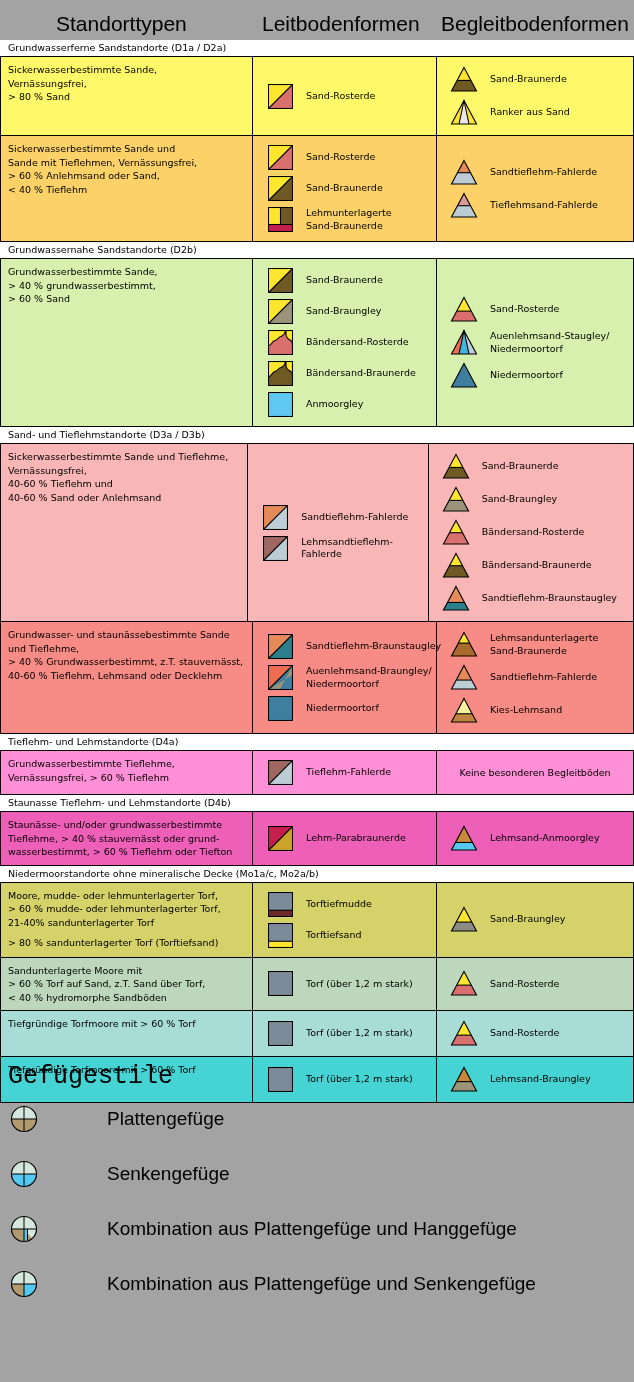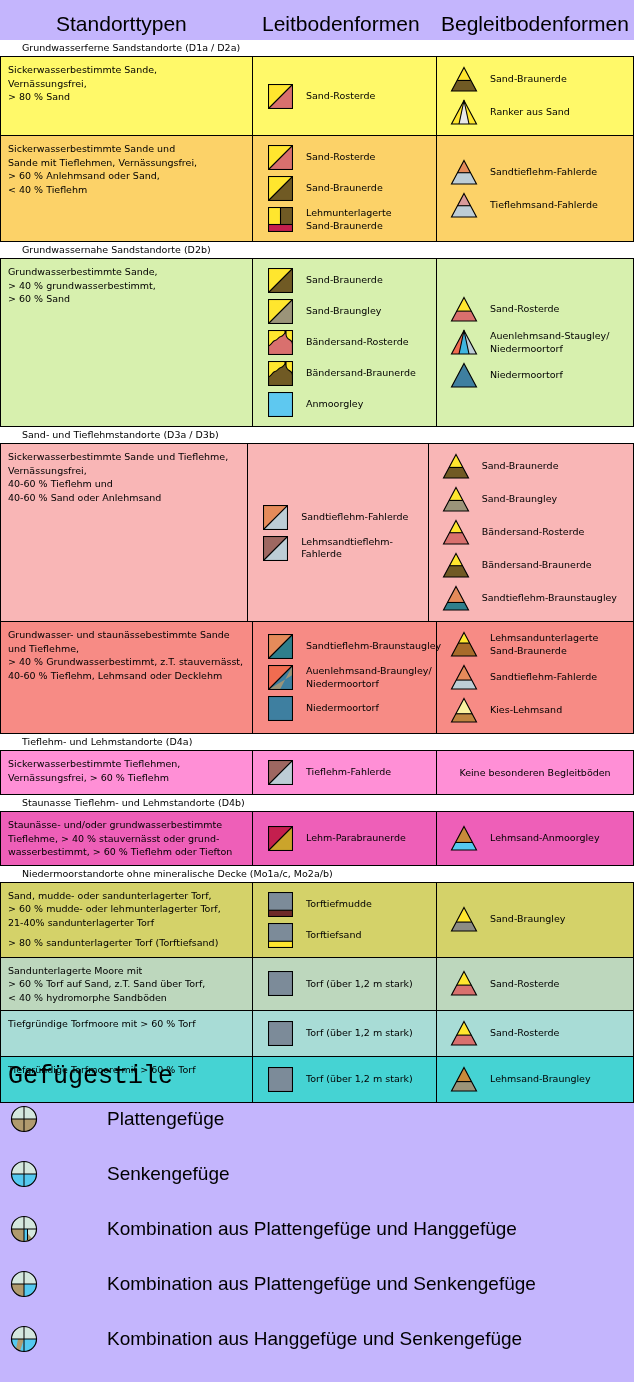--- a/index.html
+++ b/index.html
@@ -5,21 +5,21 @@
   * { box-sizing: border-box; }
   html, body {
     margin: 0; padding: 0;
     background: #ffffff;
     font-family: "DejaVu Sans", sans-serif;
   }
   .page {
     position: relative;
     width: 634px;
     height: 1382px;
-    background: #c4b5fd;
+    background: #a3a3a3;
     overflow: hidden;
   }
 
   
   .headers {
     position: absolute;
     left: 0; top: 12px;
     width: 634px;
     height: 30px;
   }
@@ -39,21 +39,21 @@
   .table {
     position: absolute;
     left: 0; top: 40px;
     width: 634px;
   }
   .section-label {
     font-family: "DejaVu Sans", sans-serif;
     font-size: 9.5px;
     color: #000;
     line-height: 14px;
-    padding: 1px 0 1px 22px;
+    padding: 1px 0 1px 8px;
     background: #fff;
     white-space: nowrap;
   }
   .grp {
     border: 1px solid #000;
     display: flex;
     flex-direction: column;
   }
   .row {
     display: flex;
@@ -625,21 +625,21 @@
               </div>
             </div>
           </div>
         </div>
       </div>
       <div class="section-label">Tieflehm- und Lehmstandorte (D4a)</div>
       <div class="grp">
         <div class="row" style="background: rgb(255, 143, 214);">
           <div class="c1">
             <div class="desc">
-              <div>Sickerwasserbestimmte Tieflehmen,</div>
+              <div>Grundwasserbestimmte Tieflehme,</div>
               <div>Vernässungsfrei, &gt; 60 % Tieflehm</div>
             </div>
           </div>
           <div class="c2">
             <div class="items">
               <div class="item">
                 <span class="sym">
                   <svg width="25" height="25" viewBox="0 0 25 25">
                     <polygon points="0.5,0.5 24.5,0.5 0.5,24.5" fill="#9E6761"></polygon>
                     <polygon points="24.5,0.5 24.5,24.5 0.5,24.5" fill="#BDCDD6"></polygon>
@@ -702,21 +702,21 @@
               </div>
             </div>
           </div>
         </div>
       </div>
       <div class="section-label">Niedermoorstandorte ohne mineralische Decke (Mo1a/c, Mo2a/b)</div>
       <div class="grp">
         <div class="row" style="background: rgb(212, 210, 105);">
           <div class="c1">
             <div class="desc">
-              <div>Sand, mudde- oder sandunterlagerter Torf,</div>
+              <div>Moore, mudde- oder lehmunterlagerter Torf,</div>
               <div>&gt; 60 % mudde- oder lehmunterlagerter Torf,</div>
               <div>21-40% sandunterlagerter Torf</div>
               <div class="gap"></div>
               <div>&gt; 80 % sandunterlagerter Torf (Torftiefsand)</div>
             </div>
           </div>
           <div class="c2">
             <div class="items">
               <div class="item">
                 <span class="sym">
@@ -933,30 +933,16 @@
               <circle cx="14" cy="14" r="12.5" fill="#D4E7DE"></circle>
               <path d="M14,14 L1.5,14 A12.5,12.5 0 0,0 14,26.5 Z" fill="#B09A6E"></path>
               <path d="M14,14 L14,26.5 A12.5,12.5 0 0,0 26.5,14 Z" fill="#55C9F0"></path>
               <line x1="14" y1="1.5" x2="14" y2="26.5" stroke="#000" stroke-width="1"></line>
               <line x1="1.5" y1="14" x2="26.5" y2="14" stroke="#000" stroke-width="1"></line>
               <circle cx="14" cy="14" r="12.5" fill="none" stroke="#000" stroke-width="1.2"></circle>
             </svg>
           </div>
           <div class="gtxt">Kombination aus Plattengefüge und Senkengefüge</div>
         </div>
-        <div class="gef-row">
-          <div class="circ">
-            <svg width="28" height="28" viewBox="0 0 28 28">
-              <circle cx="14" cy="14" r="12.5" fill="#D4E7DE"></circle>
-              <path d="M14,14 L14,26.5 A12.5,12.5 0 0,0 26.5,14 Z" fill="#55C9F0"></path>
-              <path d="M14,14 L1.5,14 A12.5,12.5 0 0,0 14,26.5 Z" fill="#55C9F0"></path>
-              <path d="M14,14 L8,14 L6,24 L10,26 Z" fill="#B09A6E"></path>
-              <line x1="14" y1="1.5" x2="14" y2="26.5" stroke="#000" stroke-width="1"></line>
-              <line x1="1.5" y1="14" x2="26.5" y2="14" stroke="#000" stroke-width="1"></line>
-              <circle cx="14" cy="14" r="12.5" fill="none" stroke="#000" stroke-width="1.2"></circle>
-            </svg>
-          </div>
-          <div class="gtxt">Kombination aus Hanggefüge und Senkengefüge</div>
-        </div>
       </div>
   </div>
 
 </div>
 
 </body></html>

